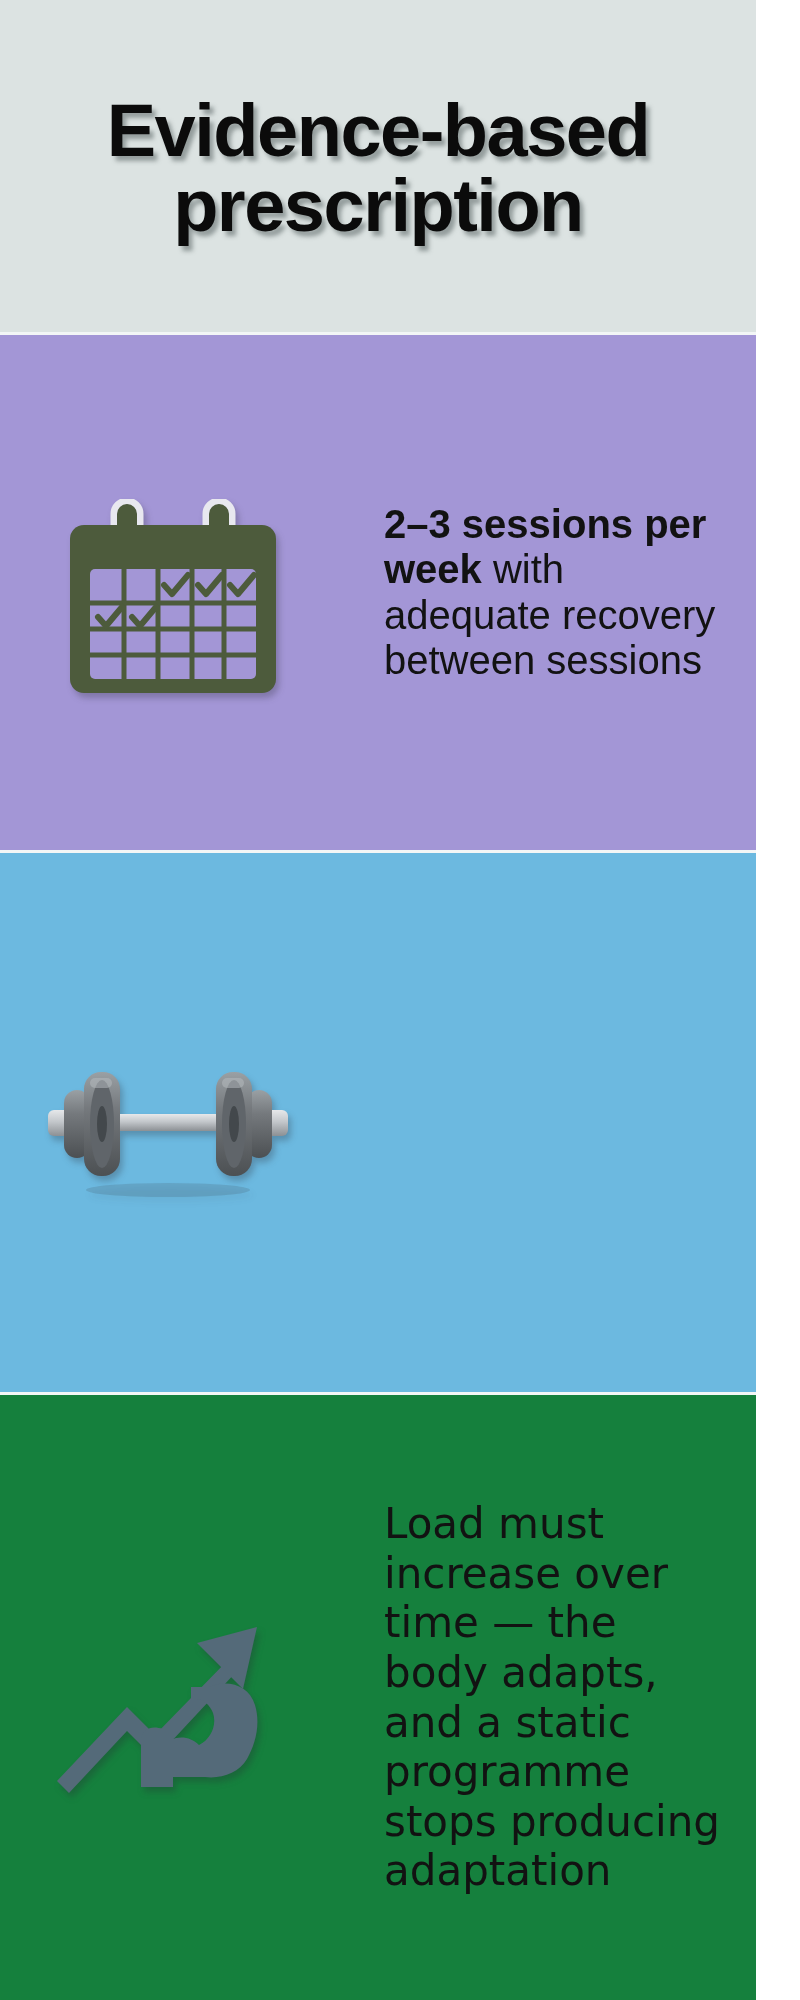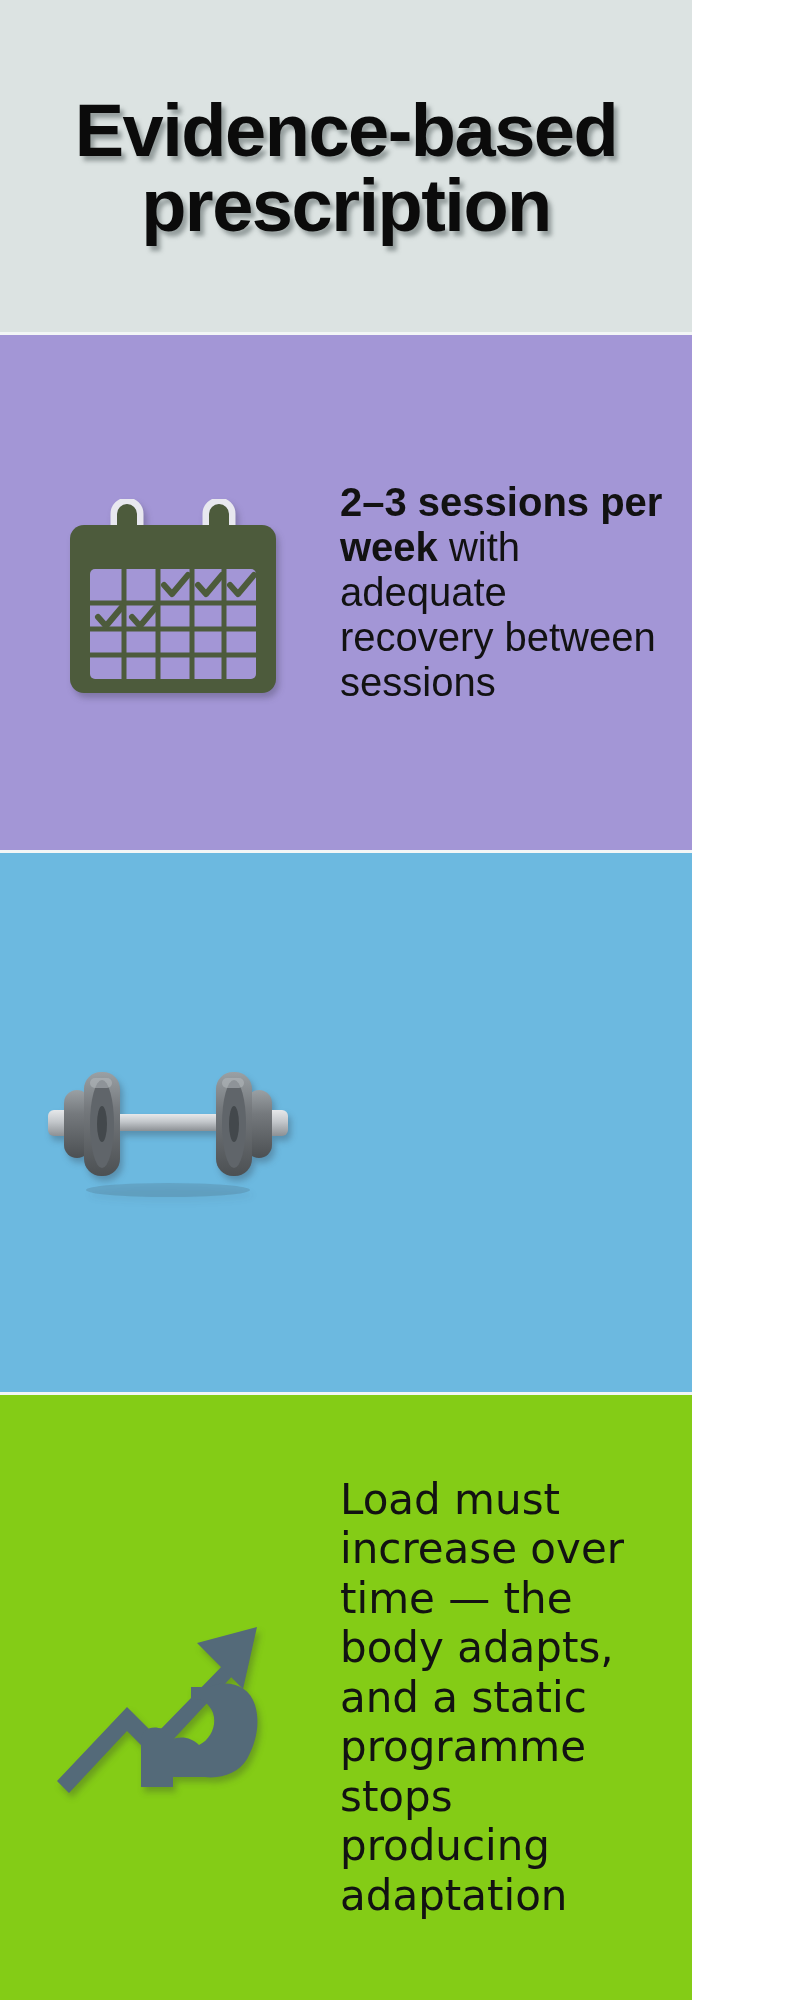--- a/index.html
+++ b/index.html
@@ -8,21 +8,21 @@
   }
   body {
     width: 800px;
     height: 2000px;
     overflow: hidden;
     font-family: "Liberation Sans", sans-serif;
     background: #ffffff;
   }
   #infographic {
     position: relative;
-    width: 692px;
+    width: 756px;
     height: 2000px;
     display: flex;
     flex-direction: column;
   }
 
   
   .header {
     height: 332px;
     background: #dce3e2;
     display: flex;
@@ -47,41 +47,42 @@
   .band {
     position: relative;
     display: flex;
     align-items: center;
     flex: 0 0 auto;
     border-top: 3px solid #f3f6f6;
     box-sizing: border-box;
   }
   .band-1 { height: 518px; background: #a396d6; }
   .band-2 { height: 542px; background: #6cb9e0; }
-  .band-3 { height: 608px; background: #84cc16; }
+  .band-3 { height: 608px; background: #15803d; }
 
   .icon-col {
     width: 340px;
     flex: 0 0 340px;
     display: flex;
     align-items: center;
     justify-content: center;
   }
   .text-col {
     flex: 1 1 auto;
     padding-right: 26px;
     box-sizing: border-box;
   }
 
   .band-text {
     font-family: "DejaVu Sans", sans-serif;
     font-size: 39px;
     line-height: 1.14;
     color: #121212;
     font-weight: normal;
+    margin-left: 44px;
   }
   .band-1 .band-text,
   .band-2 .band-text {
     font-family: "Liberation Sans", sans-serif;
     font-size: 40px;
     line-height: 1.13;
   }
   .band-text b {
     font-weight: bold;
   }

